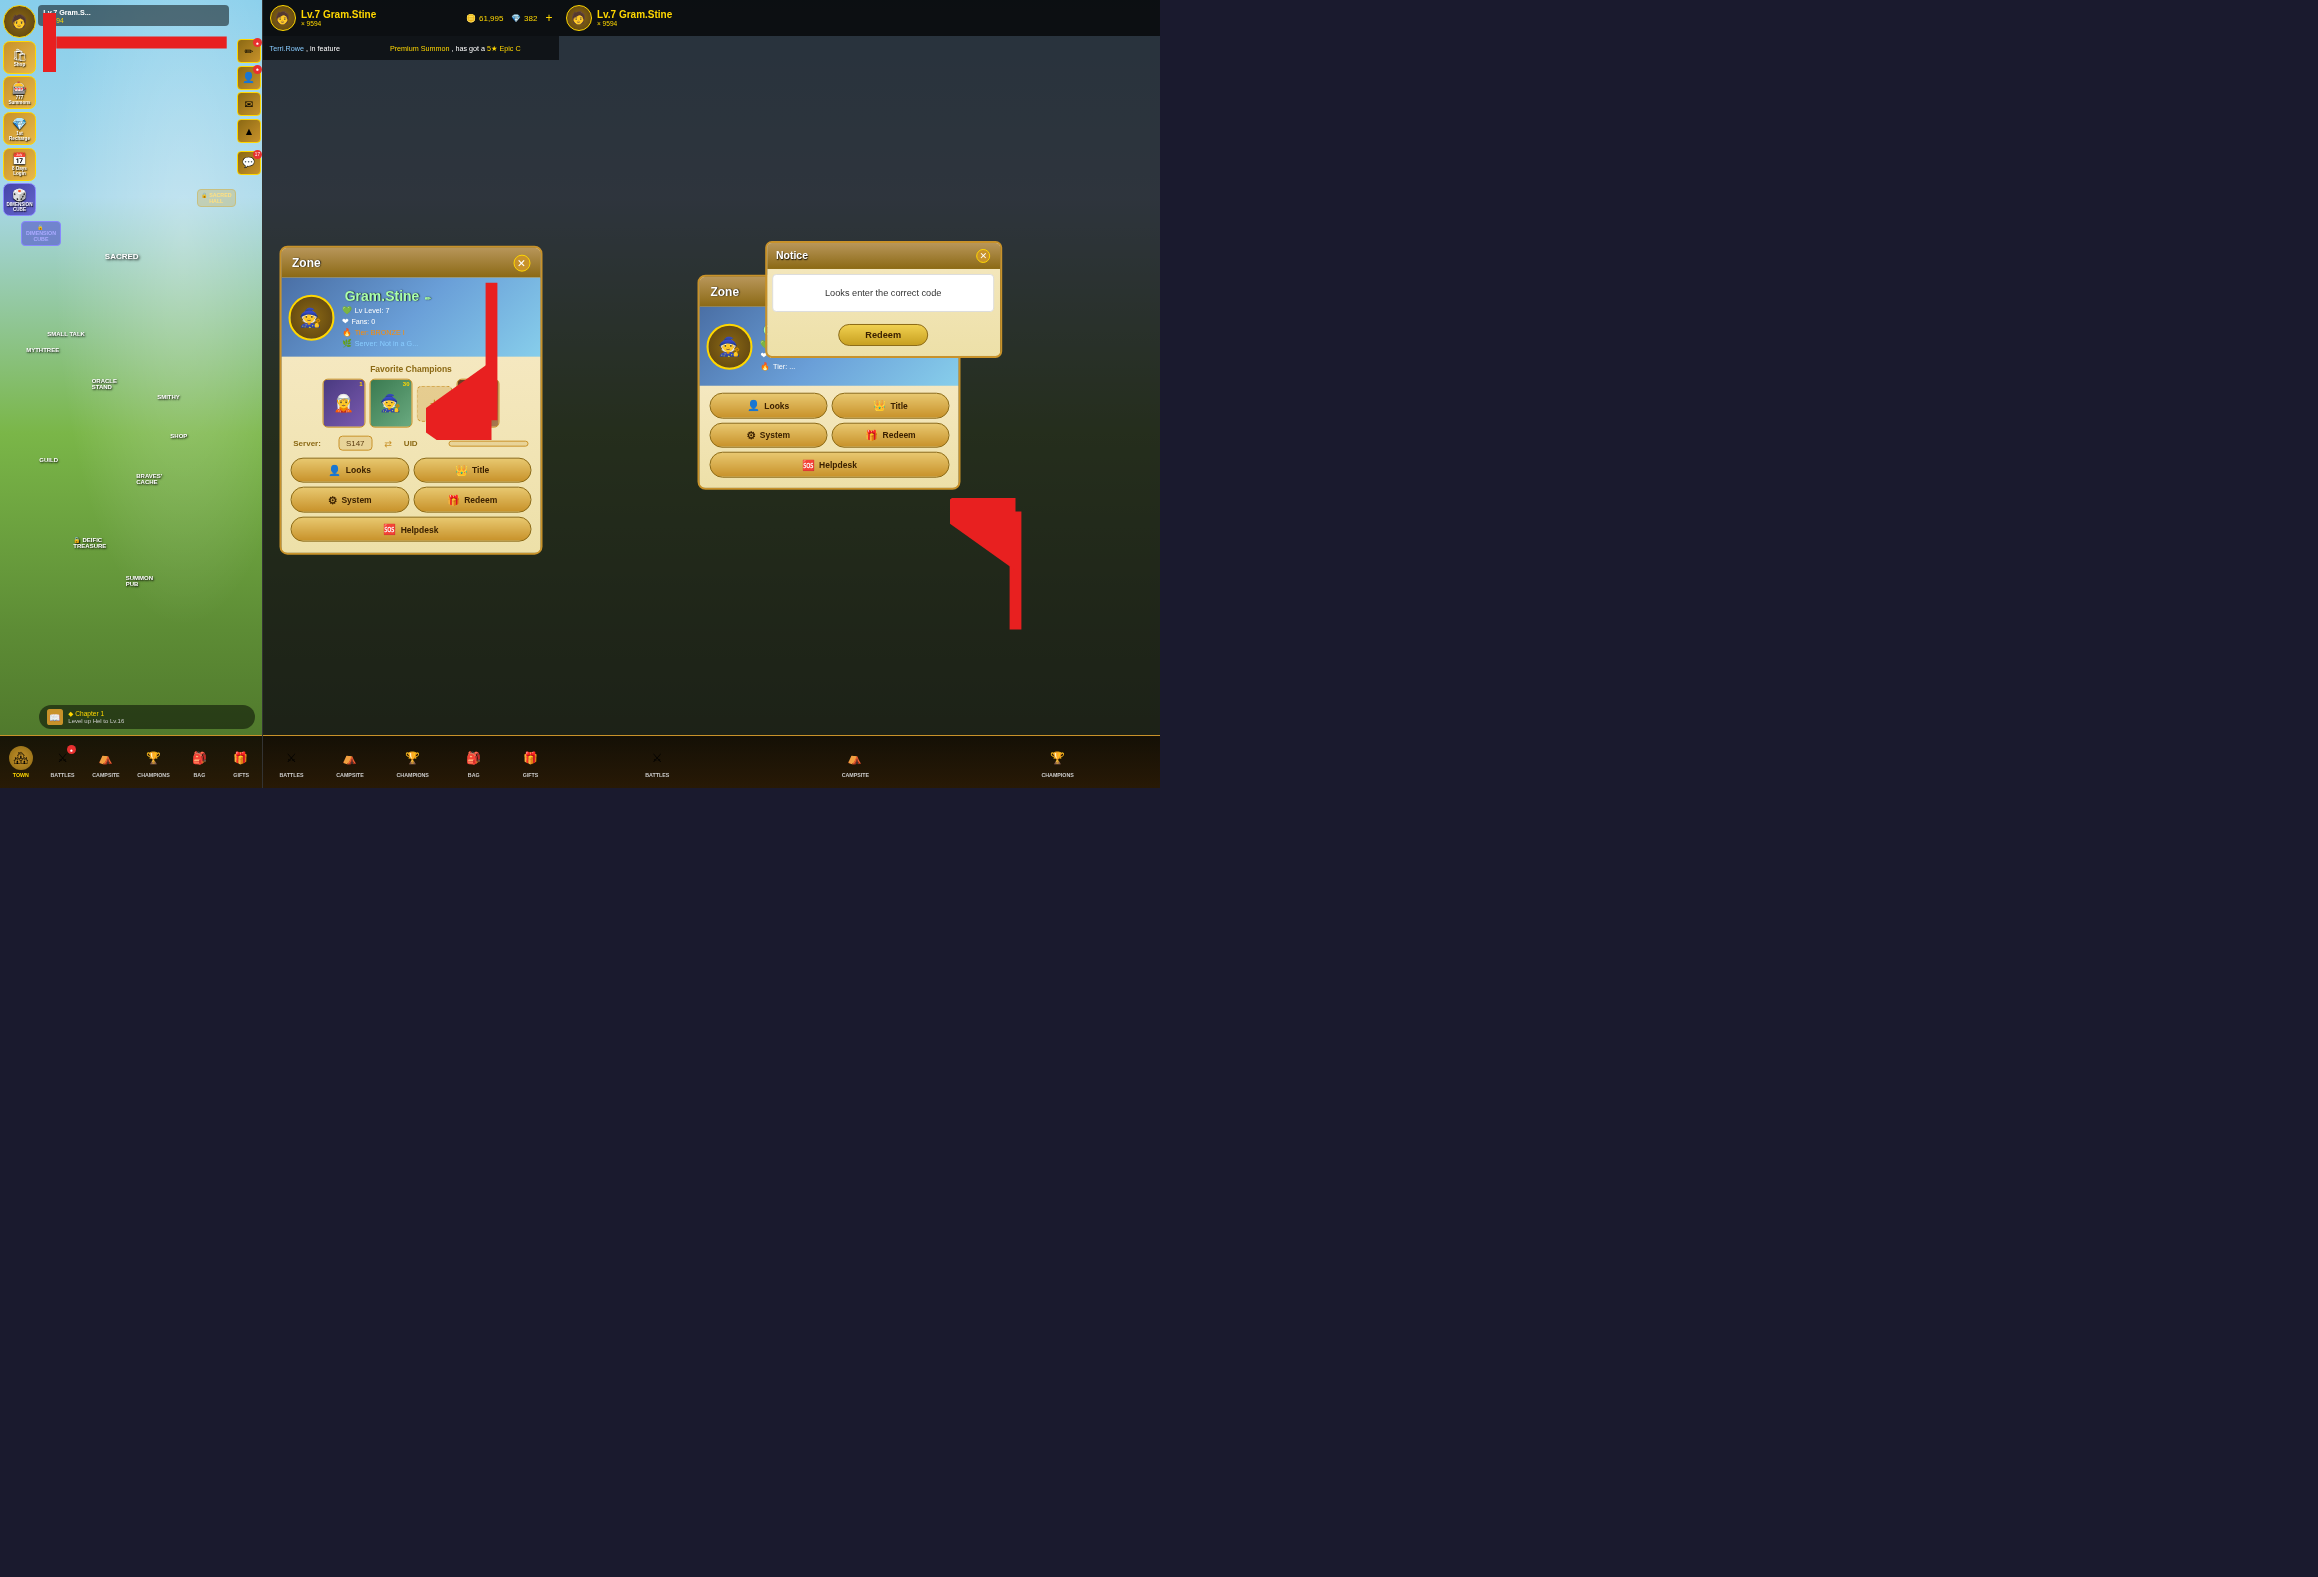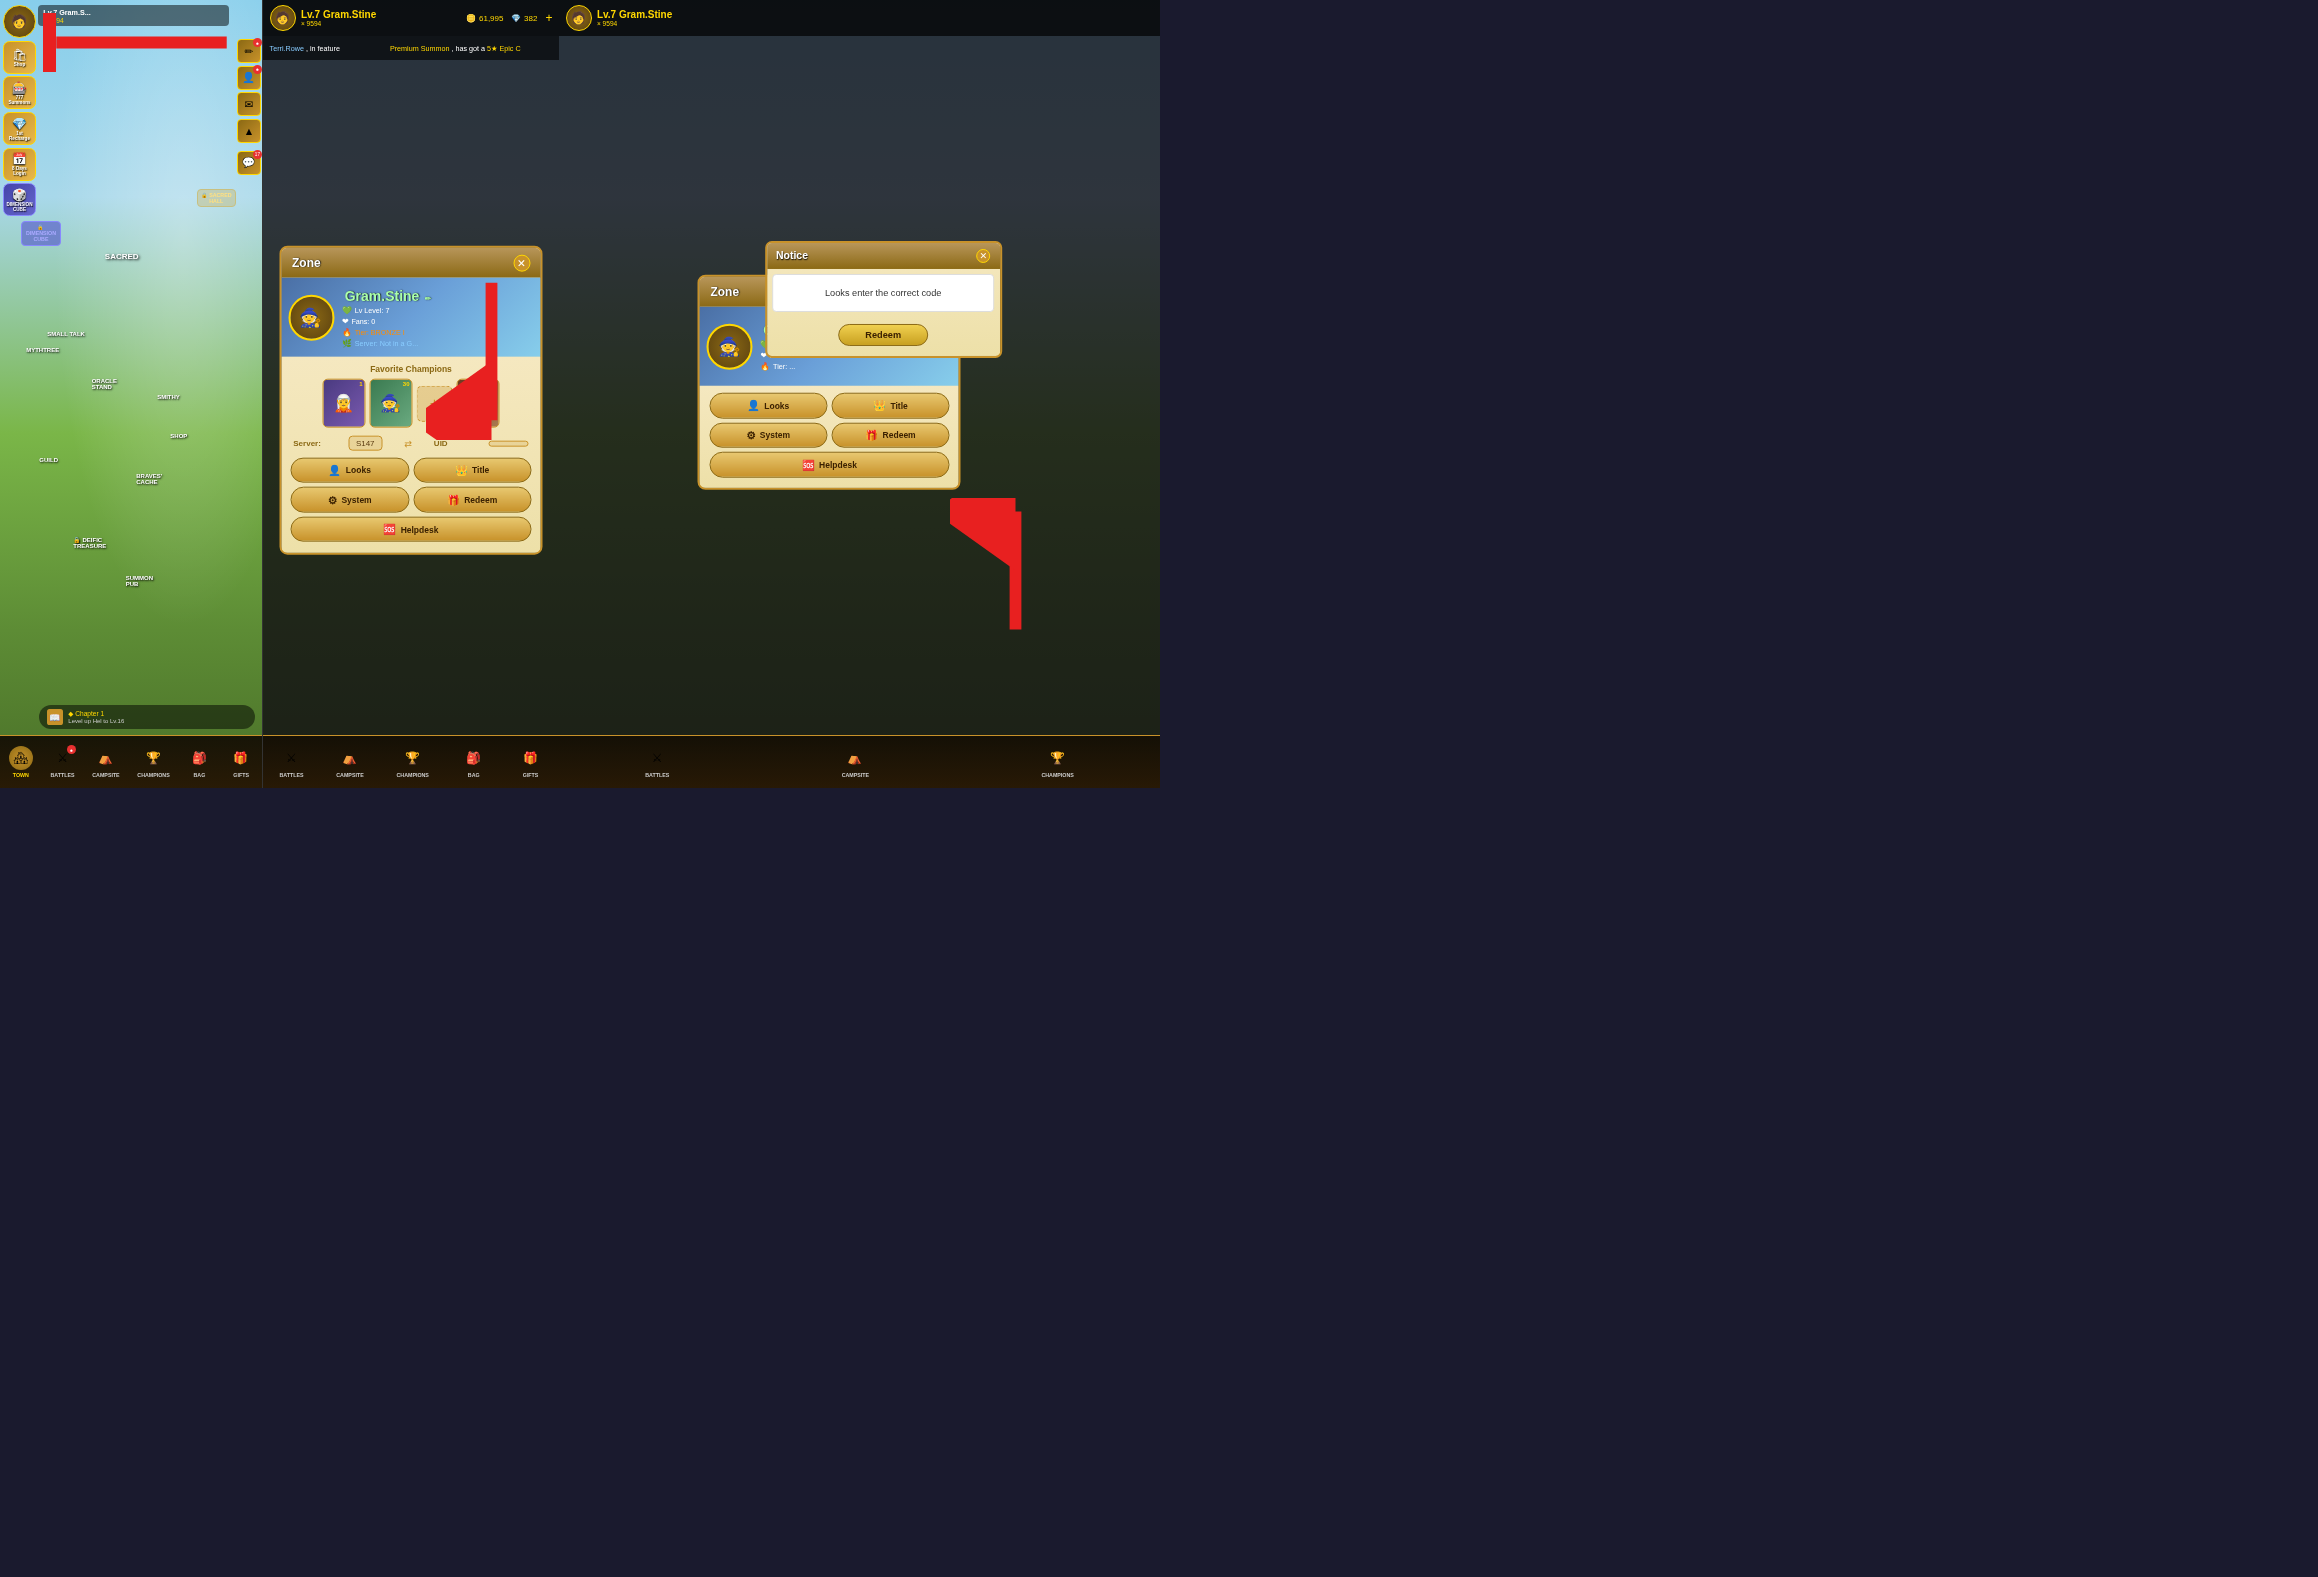--- a/index.html
+++ b/index.html
@@ -499,21 +499,21 @@
       align-items: center;
       justify-content: center;
       font-size: 16px;
       color: #c8922a;
       cursor: pointer;
     }
 
     .server-row {
       display: flex;
       align-items: center;
-      gap: 22px;
+      gap: 12px;
       margin-bottom: 6.6px;
       padding: 0 2.6px;
     }
     .server-label {
       color: #8B6914;
       font-size: 8px;
       font-weight: bold;
       width: 33px;
     }
     .server-value {

